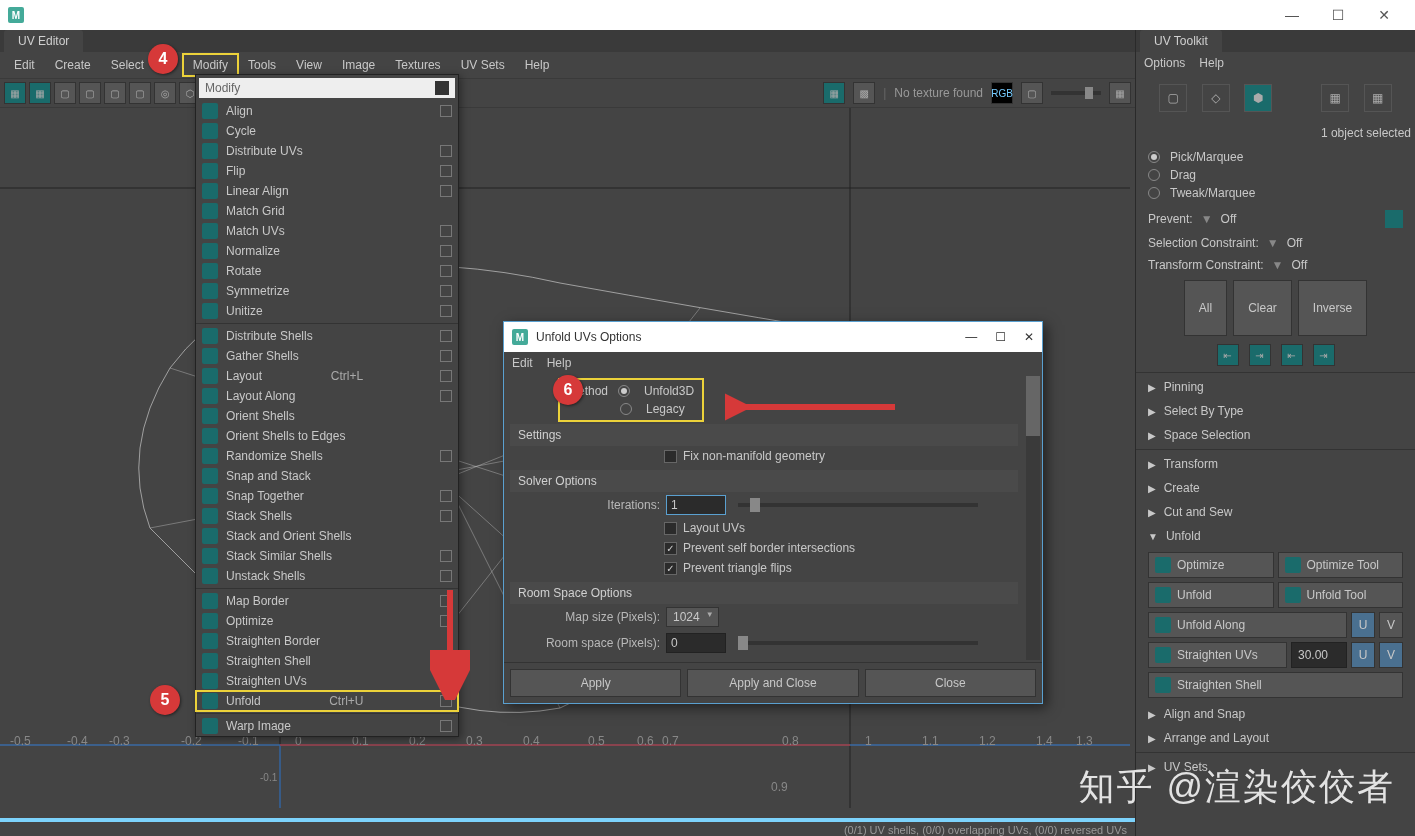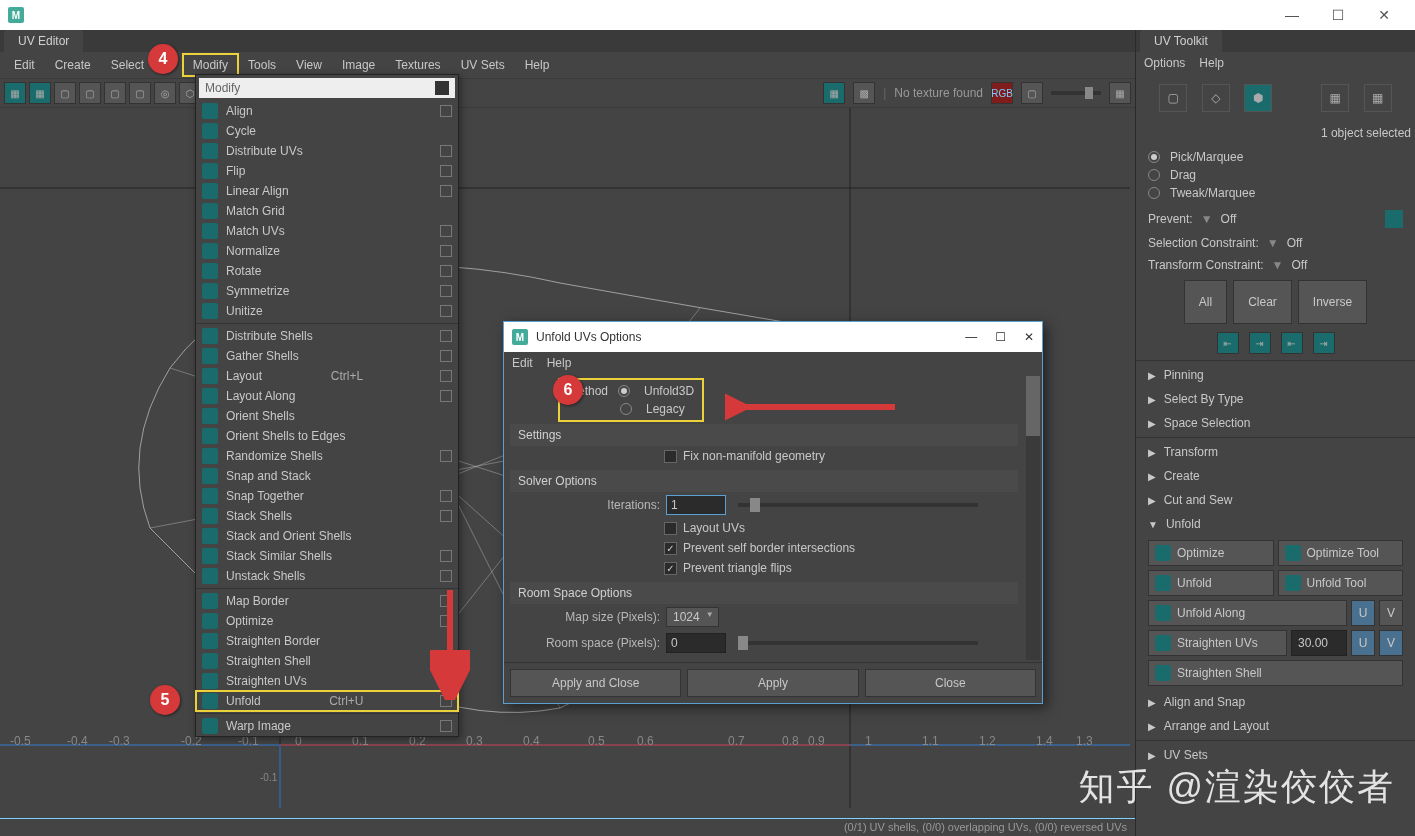--- a/index.html
+++ b/index.html
@@ -15,21 +15,21 @@
 .tab{background:#444;padding:4px 14px;border-top-left-radius:3px;border-top-right-radius:3px;font-size:12px;color:#d0d0d0}
 .menubar{height:26px;background:#444;display:flex;align-items:center;padding:0 4px;position:relative}
 .menuitem{padding:4px 10px;color:#c8c8c8}
 .menuitem.hl{outline:2px solid #ecd23a;outline-offset:-1px}
 .toolbar{height:30px;background:#444;display:flex;align-items:center;padding:0 4px;gap:3px;border-top:1px solid #3a3a3a;border-bottom:1px solid #3a3a3a}
 .tbtn{width:22px;height:22px;background:#555;border:1px solid #333;display:flex;align-items:center;justify-content:center;font-size:10px;color:#aaa}
 .tbtn.teal{background:#1a6b6b}
 .viewport{flex:1;background:#444;position:relative;overflow:hidden}
 .ruler{position:absolute;bottom:18px;left:0;right:0;height:14px;color:#888;font-size:10px}
 .ruler span{position:absolute}
-.statusbar{height:18px;background:#444;color:#999;font-size:11px;text-align:right;padding:2px 8px;border-top:1px solid #7dd3fc}
+.statusbar{height:18px;background:#444;color:#999;font-size:11px;text-align:right;padding:2px 8px;border-top:4px solid #7dd3fc}
 
 .dropdown{position:absolute;top:74px;left:195px;width:264px;background:#444;border:1px solid #222;box-shadow:2px 2px 8px rgba(0,0,0,0.4);z-index:10}
 .dd-search{background:#eee;margin:3px;padding:3px 6px;color:#666;display:flex;align-items:center}
 .dd-search .sbox{background:#333;width:14px;height:14px;margin-left:auto}
 .dd-item{display:flex;align-items:center;padding:2px 6px;height:20px;color:#c8c8c8}
 .dd-item .icon{width:16px;height:16px;margin-right:8px;background:#1a6b6b;border-radius:2px;font-size:9px;display:flex;align-items:center;justify-content:center}
 .dd-item .optbox{width:12px;height:12px;border:1px solid #777;margin-left:auto}
 .dd-item .shortcut{margin-left:auto;margin-right:8px;color:#aaa}
 .dd-sep{height:1px;background:#333;margin:2px 0}
 .dd-item.hl{outline:2px solid #ecd23a;outline-offset:-1px}
@@ -61,21 +61,21 @@
 
 .rp-menubar{height:22px;display:flex;align-items:center;padding:0 8px;gap:14px}
 .rp-icons{display:flex;justify-content:space-around;padding:10px 16px}
 .rp-iconbtn{width:28px;height:28px;border:1px solid #555;display:flex;align-items:center;justify-content:center;color:#aaa}
 .rp-status{text-align:right;padding:4px;color:#c8c8c8}
 .rp-radio-group{padding:4px 12px}
 .rp-radio{display:flex;align-items:center;gap:6px;padding:2px 0}
 .rp-field{display:flex;align-items:center;padding:4px 12px;gap:8px}
 .rp-field .lbl{color:#c8c8c8}
 .rp-btnrow{display:flex;gap:6px;padding:4px 12px;justify-content:center}
-.rp-btn{background:#555;border:1px solid #333;padding:14px 14px;color:#c8c8c8}
+.rp-btn{background:#555;border:1px solid #333;padding:20px 14px;color:#c8c8c8}
 .rp-collapse{display:flex;align-items:center;padding:5px 12px;gap:8px;color:#c8c8c8}
 .rp-collapse .arrow{font-size:10px}
 .rp-sub{padding:2px 6px}
 .rp-tool-row{display:flex;gap:4px;padding:2px 6px}
 .rp-tool{flex:1;background:#555;border:1px solid #333;padding:4px 6px;display:flex;align-items:center;gap:6px;color:#c8c8c8}
 .rp-tool .ic{width:16px;height:16px;background:#1a6b6b;border-radius:2px}
 .rp-tool.small{flex:0 0 24px;justify-content:center;padding:4px 2px}
 .rp-numfield{background:#2b2b2b;border:1px solid #222;padding:3px 6px;color:#c8c8c8;width:56px}
 
 .badge{position:absolute;width:30px;height:30px;background:#d63939;border-radius:50%;color:#fff;font-size:16px;font-weight:bold;display:flex;align-items:center;justify-content:center;z-index:30;box-shadow:1px 1px 3px rgba(0,0,0,0.5)}
@@ -123,21 +123,21 @@
       <div class="tbtn">▢</div>
       <div class="tbtn">▢</div>
       <div class="tbtn">▢</div>
       <div class="tbtn">◎</div>
       <div class="tbtn">⬡</div>
       <div class="toolbar-right">
         <div class="tbtn teal">▦</div>
         <div class="tbtn">▩</div>
         <span style="color:#666">|</span>
         <span class="notex">No texture found</span>
-        <div class="tbtn" style="color:#7cf;background:#7f1d1d">RGB</div>
+        <div class="tbtn" style="color:#7cf;background:#000000">RGB</div>
         <div class="tbtn">▢</div>
         <div style="width:50px;height:4px;background:#333;position:relative">
             <div style="position:absolute;right:8px;top:-4px;width:8px;height:12px;background:#888"></div>
           </div>
         <div class="tbtn">▦</div>
       </div>
     </div>
     <div class="viewport">
       <svg width="100%" height="100%" style="position:absolute">
         <line x1="0" y1="80" x2="1130" y2="80" stroke="#222"></line>
@@ -166,23 +166,23 @@
           <span style="left: 109px;">-0.3</span>
           <span style="left: 181px;">-0.2</span>
           <span style="left: 238px;">-0.1</span>
           <span style="left: 295px;">0</span>
           <span style="left: 352px;">0.1</span>
           <span style="left: 409px;">0.2</span>
           <span style="left: 466px;">0.3</span>
           <span style="left: 523px;">0.4</span>
           <span style="left: 588px;">0.5</span>
           <span style="left: 637px;">0.6</span>
-          <span style="left: 728px;">0.7</span>
+          <span style="left: 662px;">0.7</span>
           <span style="left: 782px;">0.8</span>
-          <span style="left: 808px;">0.9</span>
+          <span style="left: 771px; margin-top: 46px;">0.9</span>
           <span style="left: 865px;">1</span>
           <span style="left: 922px;">1.1</span>
           <span style="left: 979px;">1.2</span>
           <span style="left: 1076px;">1.3</span>
           <span style="left: 1036px;">1.4</span>
         </div>
       <div style="position:absolute;bottom:35px;left:260px;color:#888;font-size:10px">-0.1</div>
     </div>
     <div class="statusbar">(0/1) UV shells, (0/0) overlapping UVs, (0/0) reversed UVs</div>
   </div>
@@ -559,22 +559,22 @@
       <div class="slider">
           <div class="thumb" style="left:0"></div>
         </div>
     </div>
     <div class="scrollbar">
         <div class="track"></div>
         <div class="thumb"></div>
       </div>
   </div>
   <div class="dlg-buttons">
+    <div class="dlg-btn">Apply</div>
     <div class="dlg-btn">Apply and Close</div>
-    <div class="dlg-btn">Apply</div>
     <div class="dlg-btn">Close</div>
   </div>
 </div>
 
 <div class="badge" style="top:44px;left:148px">4</div>
 <div class="badge" style="top:685px;left:150px">5</div>
 <div class="badge" style="top:375px;left:553px">6</div>
 
 <svg class="arrow-anno" style="top:580px;left:430px" width="40" height="120">
   <defs>

